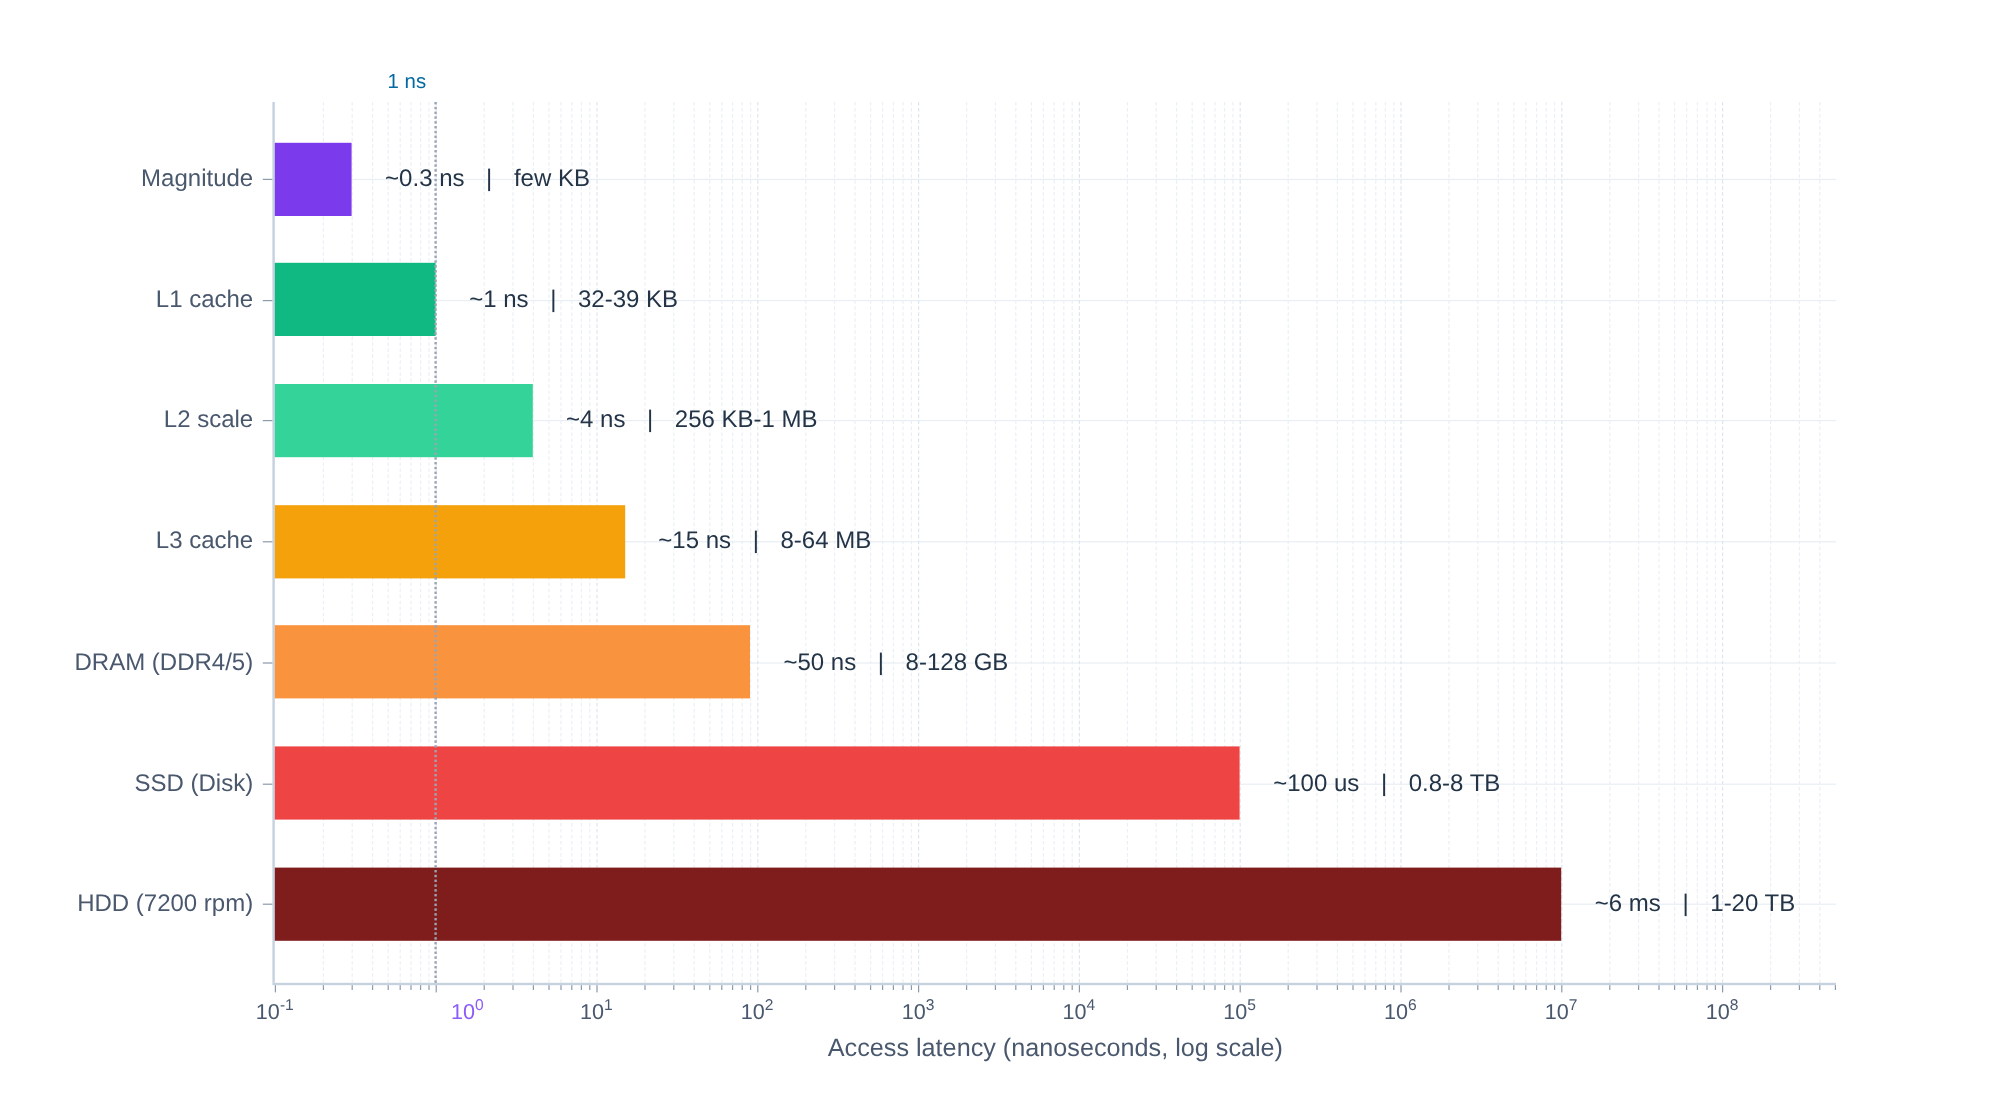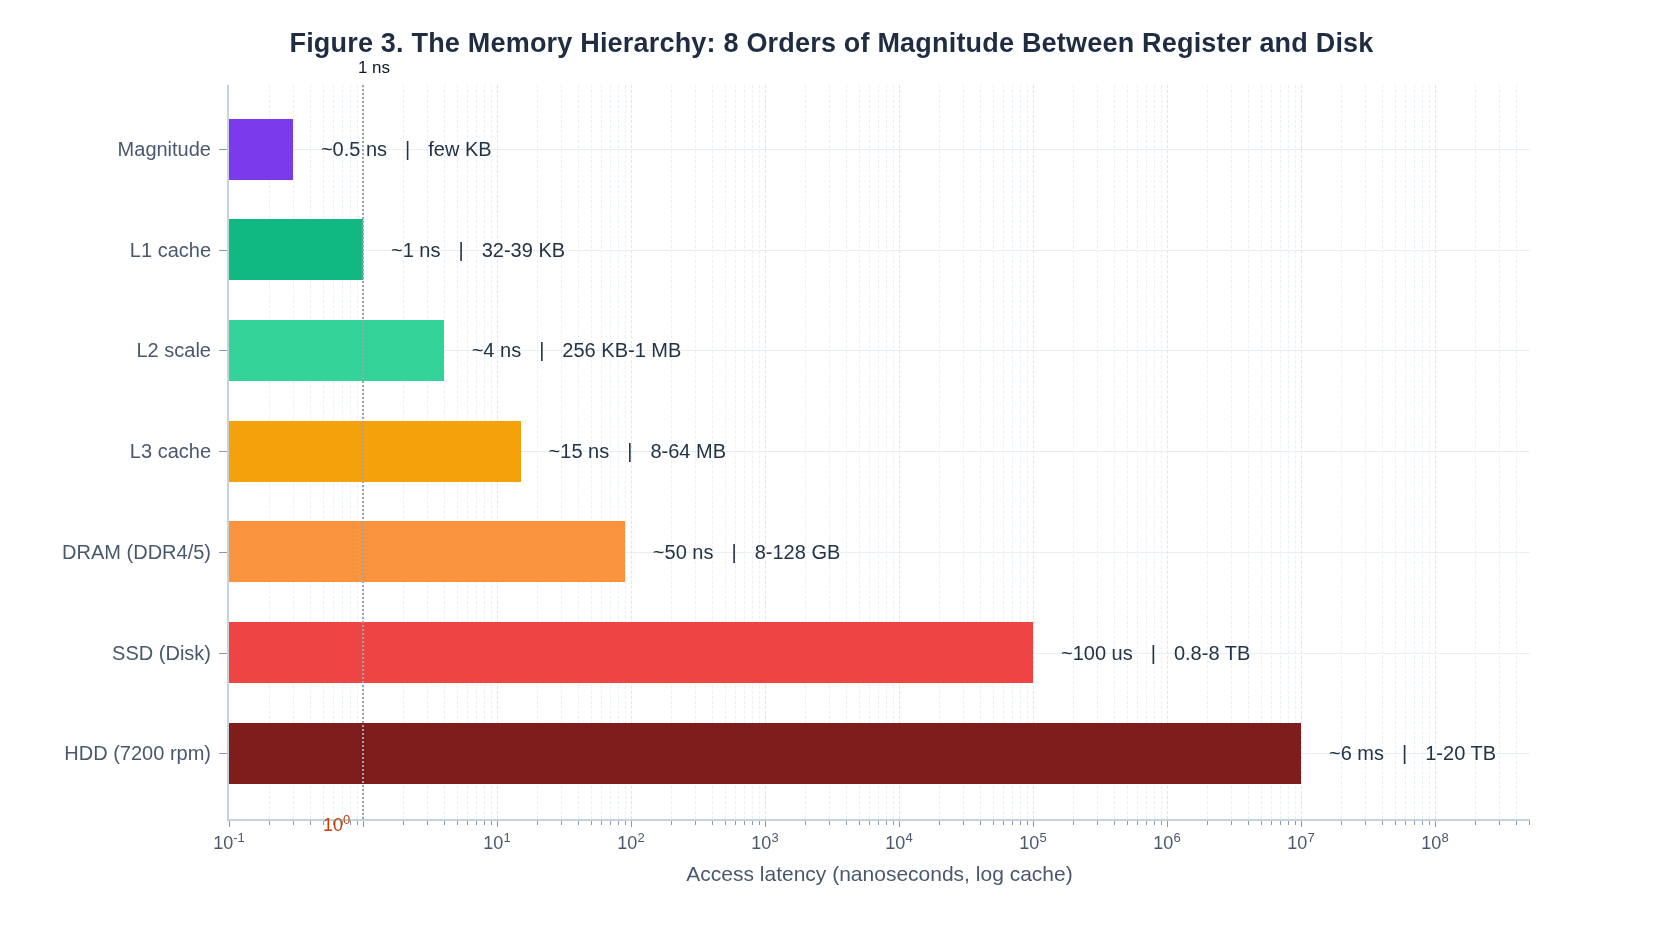--- a/index.html
+++ b/index.html
@@ -26,21 +26,20 @@
     position: absolute;
     top: 862px; left: 229px; width: 1301px;
     text-align: center;
     font-size: 21px;
   }
 </style>
 </head>
 <body style="background: rgb(255, 255, 255);">
 
 <div class="fig">
-  <div class="chart-title" style="color: rgb(31, 44, 66);">Figure 3. The Memory Hierarchy: 8 Orders of Magnitude Between Register and Disk</div>
   <div class="plot-area" id="plot">
       <div style="position: absolute; left: 229px; top: 149px; width: 1301px; height: 0px; border-top: 1px solid rgb(232, 238, 244);"></div>
       <div style="position: absolute; left: 229px; top: 249.7px; width: 1301px; height: 0px; border-top: 1px solid rgb(232, 238, 244);"></div>
       <div style="position: absolute; left: 229px; top: 350.4px; width: 1301px; height: 0px; border-top: 1px solid rgb(232, 238, 244);"></div>
       <div style="position: absolute; left: 229px; top: 451.1px; width: 1301px; height: 0px; border-top: 1px solid rgb(232, 238, 244);"></div>
       <div style="position: absolute; left: 229px; top: 551.8px; width: 1301px; height: 0px; border-top: 1px solid rgb(232, 238, 244);"></div>
       <div style="position: absolute; left: 229px; top: 652.5px; width: 1301px; height: 0px; border-top: 1px solid rgb(232, 238, 244);"></div>
       <div style="position: absolute; left: 229px; top: 753.2px; width: 1301px; height: 0px; border-top: 1px solid rgb(232, 238, 244);"></div>
       <div style="position: absolute; left: 269.338px; top: 85px; width: 0px; height: 734px; border-left: 1px dashed rgb(233, 240, 246);"></div>
       <div style="position: absolute; left: 292.934px; top: 85px; width: 0px; height: 734px; border-left: 1px dashed rgb(233, 240, 246);"></div>
@@ -125,21 +124,21 @@
       <div style="position: absolute; left: 1435px; top: 85px; width: 0px; height: 734px; border-left: 1px dashed rgb(220, 230, 240);"></div>
       <div style="position: absolute; left: 1475.34px; top: 85px; width: 0px; height: 734px; border-left: 1px dashed rgb(233, 240, 246);"></div>
       <div style="position: absolute; left: 1498.93px; top: 85px; width: 0px; height: 734px; border-left: 1px dashed rgb(233, 240, 246);"></div>
       <div style="position: absolute; left: 1515.68px; top: 85px; width: 0px; height: 734px; border-left: 1px dashed rgb(233, 240, 246);"></div>
       <div style="position: absolute; left: 227px; top: 85px; width: 0px; height: 734px; border-left: 2px solid rgb(198, 210, 222);"></div>
       <div style="position: absolute; left: 227px; top: 819px; width: 1303px; height: 0px; border-top: 2.5px solid rgb(198, 210, 222);"></div>
       <div style="position: absolute; left: 229px; top: 118.5px; width: 63.9342px; height: 61px; background: rgb(124, 58, 237);"></div>
       <div style="position: absolute; left: 0px; top: 136px; width: 211px; text-align: right; font-size: 20px; line-height: 26px; color: rgb(74, 88, 110); white-space: nowrap;">Magnitude</div>
       <div style="position: absolute; left: 219px; top: 149px; width: 8px; height: 0px; border-top: 1.6px solid rgb(140, 155, 171);"></div>
       <div style="position: absolute; left: 320.934px; top: 136px; display: flex; column-gap: 18px; align-items: center; font-size: 20px; line-height: 26px; color: rgb(36, 52, 71); white-space: nowrap;">
-        <span>~0.5 ns</span>
+        <span>~0.3 ns</span>
         <span>|</span>
         <span>few KB</span>
       </div>
       <div style="position: absolute; left: 229px; top: 219.2px; width: 134px; height: 61px; background: rgb(16, 185, 129);"></div>
       <div style="position: absolute; left: 0px; top: 236.7px; width: 211px; text-align: right; font-size: 20px; line-height: 26px; color: rgb(74, 88, 110); white-space: nowrap;">L1 cache</div>
       <div style="position: absolute; left: 219px; top: 249.7px; width: 8px; height: 0px; border-top: 1.6px solid rgb(140, 155, 171);"></div>
       <div style="position: absolute; left: 391px; top: 236.7px; display: flex; column-gap: 18px; align-items: center; font-size: 20px; line-height: 26px; color: rgb(36, 52, 71); white-space: nowrap;">
         <span>~1 ns</span>
         <span>|</span>
         <span>32-39 KB</span>
@@ -178,33 +177,33 @@
       </div>
       <div style="position: absolute; left: 229px; top: 722.7px; width: 1072px; height: 61px; background: rgb(127, 29, 29);"></div>
       <div style="position: absolute; left: 0px; top: 740.2px; width: 211px; text-align: right; font-size: 20px; line-height: 26px; color: rgb(74, 88, 110); white-space: nowrap;">HDD (7200 rpm)</div>
       <div style="position: absolute; left: 219px; top: 753.2px; width: 8px; height: 0px; border-top: 1.6px solid rgb(140, 155, 171);"></div>
       <div style="position: absolute; left: 1329px; top: 740.2px; display: flex; column-gap: 18px; align-items: center; font-size: 20px; line-height: 26px; color: rgb(36, 52, 71); white-space: nowrap;">
         <span>~6 ms</span>
         <span>|</span>
         <span>1-20 TB</span>
       </div>
       <div style="position: absolute; left: 362px; top: 85px; width: 0px; height: 734px; border-left: 2px dotted rgb(154, 165, 180);"></div>
-      <div style="position: absolute; left: 334px; top: 58px; width: 80px; text-align: center; font-size: 17px; color: #0f172a;">1 ns</div>
+      <div style="position: absolute; left: 323px; top: 58px; width: 80px; text-align: left; font-size: 17px; color: #0369a1;">1 ns</div>
       <div style="position: absolute; left: 229px; top: 821px; width: 0px; height: 6px; border-left: 1.6px solid rgb(140, 155, 171);"></div>
       <div style="position: absolute; left: 189px; top: 830px; width: 80px; text-align: center; font-size: 18px; color: rgb(74, 88, 110);">10<sup style="font-size:13px">-1</sup></div>
       <div style="position: absolute; left: 269.338px; top: 821px; width: 0px; height: 3.5px; border-left: 1px solid rgb(140, 155, 171);"></div>
       <div style="position: absolute; left: 292.934px; top: 821px; width: 0px; height: 3.5px; border-left: 1px solid rgb(140, 155, 171);"></div>
       <div style="position: absolute; left: 309.676px; top: 821px; width: 0px; height: 3.5px; border-left: 1px solid rgb(140, 155, 171);"></div>
       <div style="position: absolute; left: 322.662px; top: 821px; width: 0px; height: 3.5px; border-left: 1px solid rgb(140, 155, 171);"></div>
       <div style="position: absolute; left: 333.272px; top: 821px; width: 0px; height: 3.5px; border-left: 1px solid rgb(140, 155, 171);"></div>
       <div style="position: absolute; left: 342.243px; top: 821px; width: 0px; height: 3.5px; border-left: 1px solid rgb(140, 155, 171);"></div>
       <div style="position: absolute; left: 350.014px; top: 821px; width: 0px; height: 3.5px; border-left: 1px solid rgb(140, 155, 171);"></div>
       <div style="position: absolute; left: 356.868px; top: 821px; width: 0px; height: 3.5px; border-left: 1px solid rgb(140, 155, 171);"></div>
       <div style="position: absolute; left: 363px; top: 821px; width: 0px; height: 6px; border-left: 1.6px solid rgb(140, 155, 171);"></div>
-      <div style="position: absolute; left: 323px; top: 812px; width: 80px; text-align: left; font-size: 18px; color: #c2410c;">10<sup style="font-size:13px">0</sup></div>
+      <div style="position: absolute; left: 323px; top: 830px; width: 80px; text-align: right; font-size: 18px; color: #8b5cf6;">10<sup style="font-size:13px">0</sup></div>
       <div style="position: absolute; left: 403.338px; top: 821px; width: 0px; height: 3.5px; border-left: 1px solid rgb(140, 155, 171);"></div>
       <div style="position: absolute; left: 426.934px; top: 821px; width: 0px; height: 3.5px; border-left: 1px solid rgb(140, 155, 171);"></div>
       <div style="position: absolute; left: 443.676px; top: 821px; width: 0px; height: 3.5px; border-left: 1px solid rgb(140, 155, 171);"></div>
       <div style="position: absolute; left: 456.662px; top: 821px; width: 0px; height: 3.5px; border-left: 1px solid rgb(140, 155, 171);"></div>
       <div style="position: absolute; left: 467.272px; top: 821px; width: 0px; height: 3.5px; border-left: 1px solid rgb(140, 155, 171);"></div>
       <div style="position: absolute; left: 476.243px; top: 821px; width: 0px; height: 3.5px; border-left: 1px solid rgb(140, 155, 171);"></div>
       <div style="position: absolute; left: 484.014px; top: 821px; width: 0px; height: 3.5px; border-left: 1px solid rgb(140, 155, 171);"></div>
       <div style="position: absolute; left: 490.868px; top: 821px; width: 0px; height: 3.5px; border-left: 1px solid rgb(140, 155, 171);"></div>
       <div style="position: absolute; left: 497px; top: 821px; width: 0px; height: 6px; border-left: 1.6px solid rgb(140, 155, 171);"></div>
       <div style="position: absolute; left: 457px; top: 830px; width: 80px; text-align: center; font-size: 18px; color: rgb(74, 88, 110);">10<sup style="font-size:13px">1</sup></div>
@@ -276,14 +275,14 @@
       <div style="position: absolute; left: 1414.24px; top: 821px; width: 0px; height: 3.5px; border-left: 1px solid rgb(140, 155, 171);"></div>
       <div style="position: absolute; left: 1422.01px; top: 821px; width: 0px; height: 3.5px; border-left: 1px solid rgb(140, 155, 171);"></div>
       <div style="position: absolute; left: 1428.87px; top: 821px; width: 0px; height: 3.5px; border-left: 1px solid rgb(140, 155, 171);"></div>
       <div style="position: absolute; left: 1435px; top: 821px; width: 0px; height: 6px; border-left: 1.6px solid rgb(140, 155, 171);"></div>
       <div style="position: absolute; left: 1395px; top: 830px; width: 80px; text-align: center; font-size: 18px; color: rgb(74, 88, 110);">10<sup style="font-size:13px">8</sup></div>
       <div style="position: absolute; left: 1475.34px; top: 821px; width: 0px; height: 3.5px; border-left: 1px solid rgb(140, 155, 171);"></div>
       <div style="position: absolute; left: 1498.93px; top: 821px; width: 0px; height: 3.5px; border-left: 1px solid rgb(140, 155, 171);"></div>
       <div style="position: absolute; left: 1515.68px; top: 821px; width: 0px; height: 3.5px; border-left: 1px solid rgb(140, 155, 171);"></div>
       <div style="position: absolute; left: 1528.66px; top: 821px; width: 0px; height: 3.5px; border-left: 1px solid rgb(140, 155, 171);"></div>
     </div>
-  <div class="x-axis-label" style="color: rgb(74, 88, 110);">Access latency (nanoseconds, log cache)</div>
+  <div class="x-axis-label" style="color: rgb(74, 88, 110);">Access latency (nanoseconds, log scale)</div>
 </div>
 
 </body></html>

